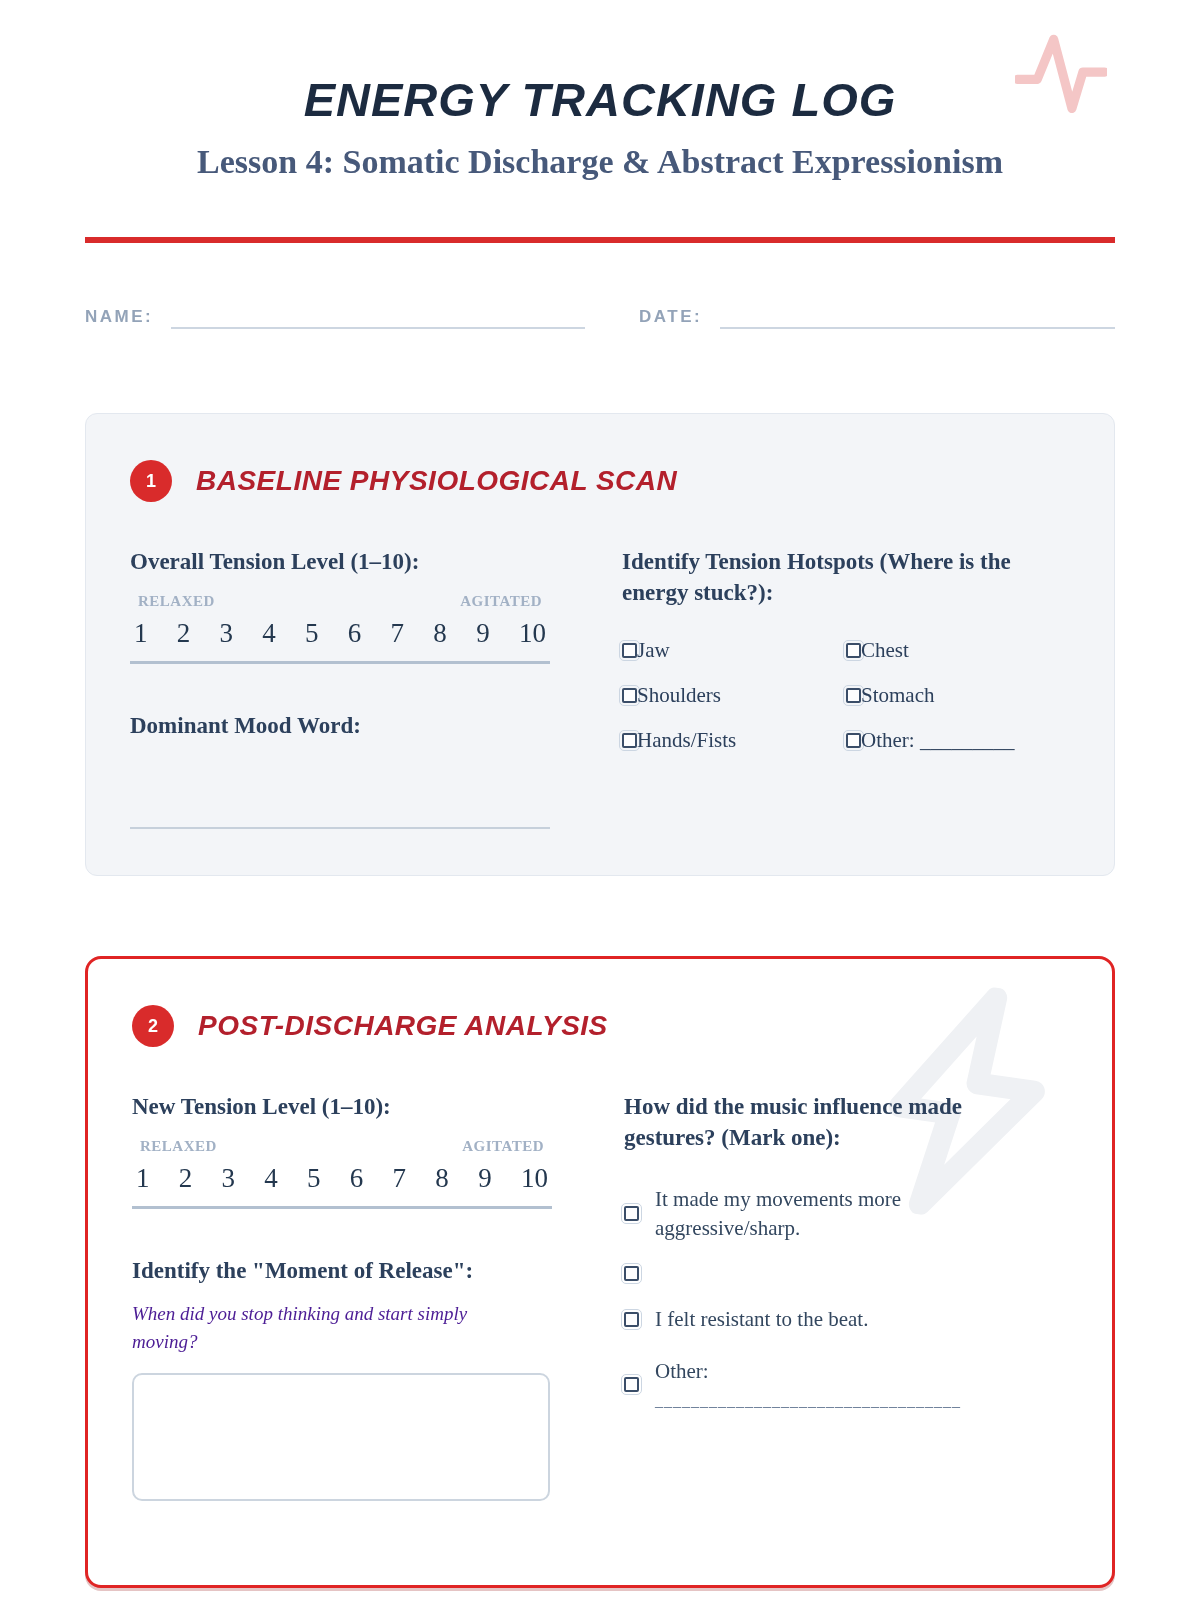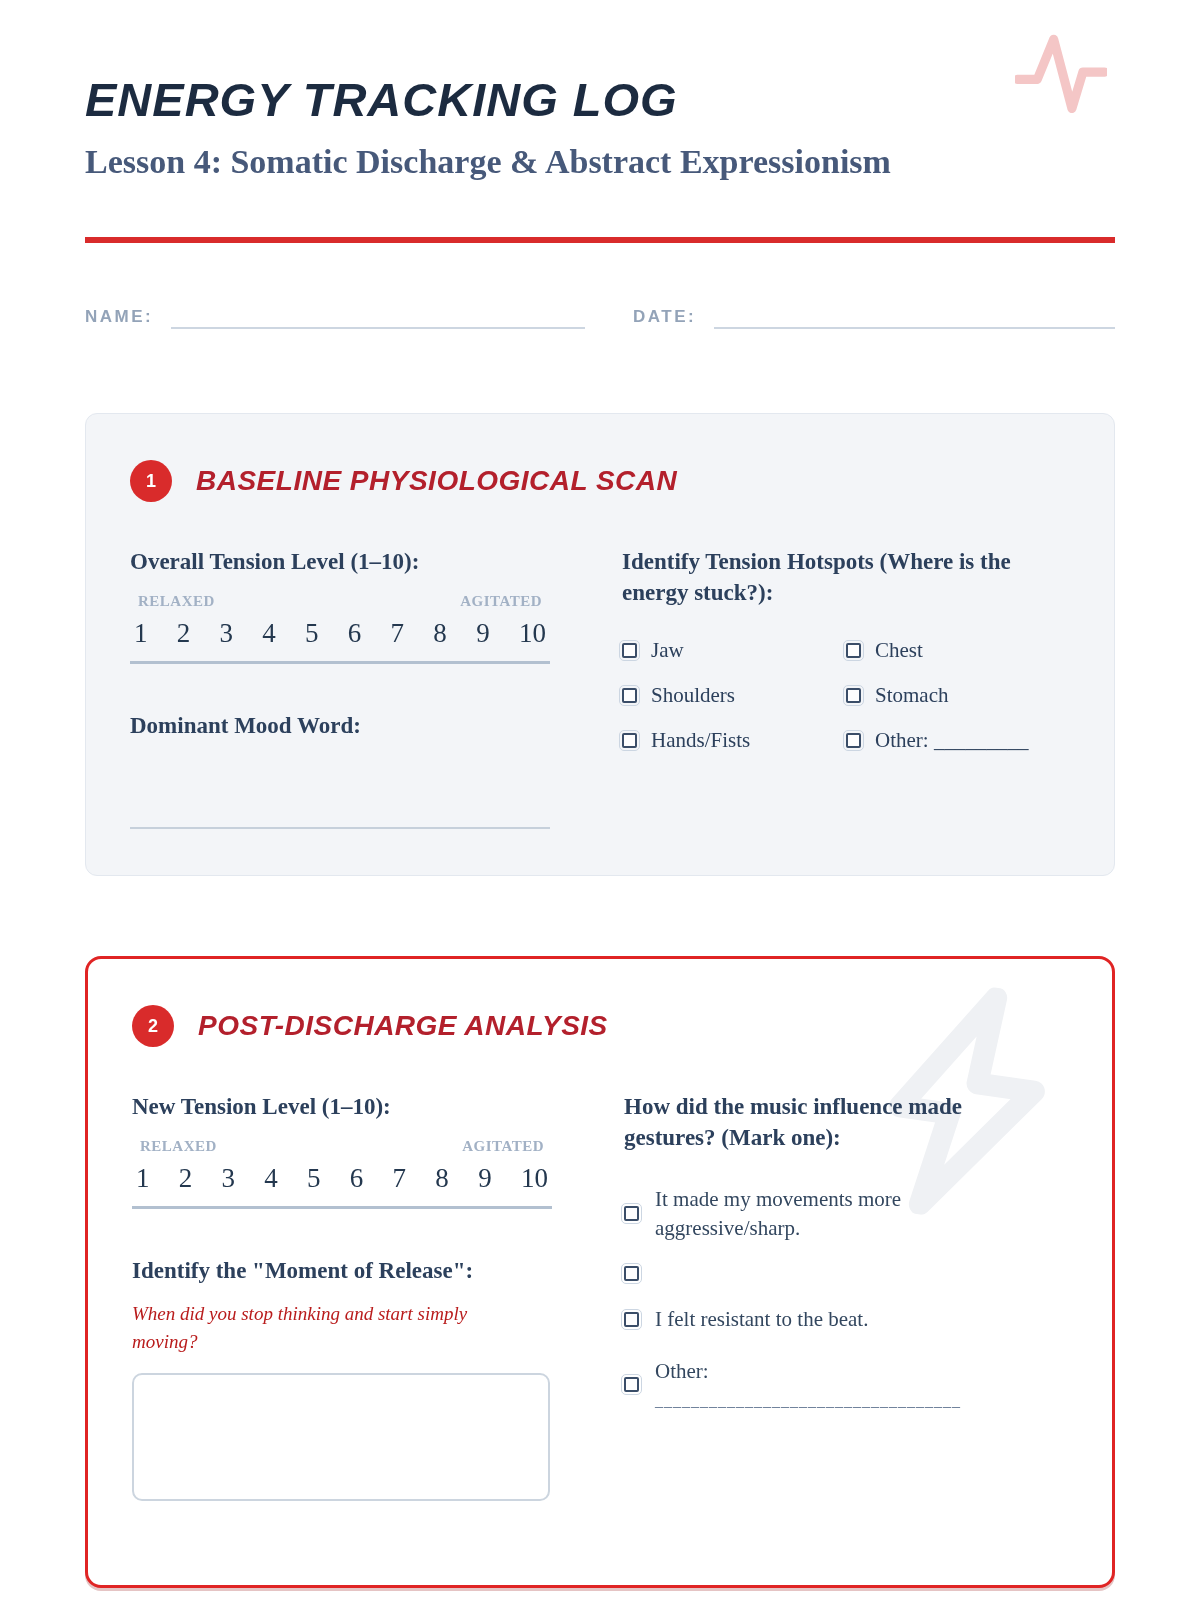--- a/index.html
+++ b/index.html
@@ -7,36 +7,36 @@
   body {
     width: 1200px; height: 1600px;
     background: #ffffff;
     font-family: "Liberation Serif", serif;
     color: #33475f;
     overflow: hidden;
   }
   .content { padding: 0 85px; }
 
   
-  .header { position: relative; padding-top: 72px; }
+  .header { position: relative; padding-top: 72px; text-align: center; }
   .title {
     font-family: "Liberation Sans", sans-serif;
     font-style: italic; font-weight: bold;
     font-size: 47px; color: #1c2b40; letter-spacing: 1px;
   }
   .subtitle { margin-top: 16px; font-size: 34px; font-weight: bold; color: #47597a; }
   .pulse-wrap { position: absolute; top: 32px; right: 8px; }
 
   .rule { margin-top: 56px; height: 6px; background: #d92b2b; }
 
   
   .meta { display: flex; margin-top: 62px; gap: 48px; font-family: "Liberation Sans", sans-serif; }
   .meta-field { display: flex; align-items: flex-end; gap: 18px; }
   .meta-field.f1 { width: 500px; }
-  .meta-field.f2 { flex: 1; }
+  .meta-field.f2 { flex: 1; margin-left: 6px; }
   .meta-lbl { font-weight: bold; font-size: 17px; letter-spacing: 2.5px; color: #93a3b8; padding-bottom: 2px; }
   .meta-line { border-bottom: 2px solid #cdd6e1; height: 24px; flex: 1; }
 
   
   .card { border-radius: 12px; position: relative; padding: 46px 44px; }
   .card1 { margin-top: 84px; background: #f3f5f8; border: 1px solid #e3e8ef; }
   .card2 {
     margin-top: 80px; background: #ffffff;
     border: 3px solid #e02424; border-radius: 16px;
     height: 632px; overflow: hidden;
@@ -73,25 +73,25 @@
   .mood-line { margin-top: 86px; border-bottom: 2px solid #c6d0db; width: 420px; height: 1px; }
 
   
   .checkbox {
     width: 15px; height: 15px; flex: none;
     border: 2px solid #3a4d68; border-radius: 2px;
     background: #fdfdfe;
     outline: 1px solid #ccd6e2; outline-offset: 2px;
   }
   .hotspots { margin-top: 30px; display: grid; grid-template-columns: 1fr 1fr; row-gap: 20px; }
-  .chk-item { display: flex; align-items: center; gap: 14px; font-size: 21px; color: #2c405c; }
+  .chk-item { display: flex; align-items: center; font-size: 21px; color: #2c405c; }
 
   
   .bolt-wrap { position: absolute; top: 26px; right: 44px; }
-  .hint { margin-top: 14px; font-style: italic; font-size: 19px; color: #b91c1c; width: 370px; line-height: 1.45; }
+  .hint { margin-top: 14px; font-style: italic; font-size: 19px; color: #4c1d95; width: 370px; line-height: 1.45; }
   .textbox {
     margin-top: 18px; width: 418px; height: 128px;
     border: 2px solid #ccd5df; border-radius: 10px; background: #fff;
   }
   .options { margin-top: 32px; display: flex; flex-direction: column; gap: 24px; position: relative; z-index: 1; }
   .option { display: flex; align-items: center; gap: 16px; font-size: 21px; color: #33475f; }
   .option .txt { width: 345px; line-height: 1.35; }
   .other-line { font-size: 16px; color: #5a6e8c; margin-top: 4px; letter-spacing: 1px; }
   .z1 { position: relative; z-index: 1; }
 </style>

